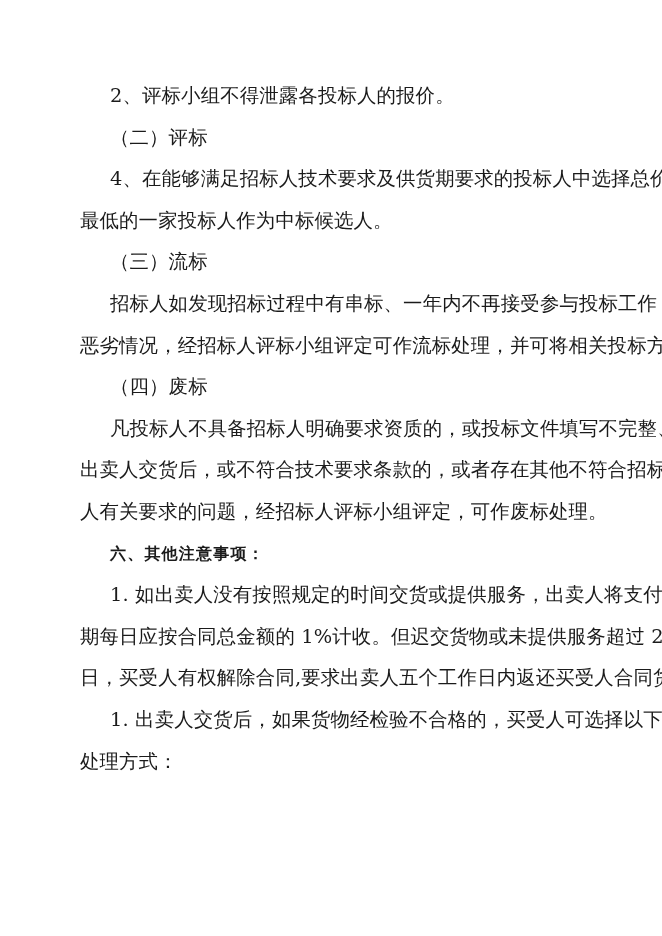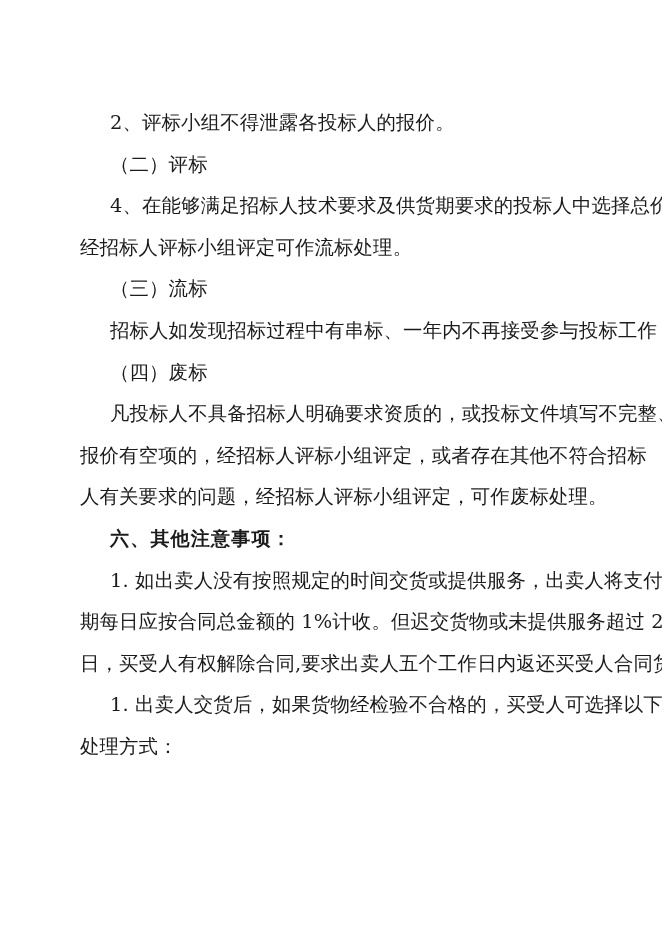--- a/index.html
+++ b/index.html
@@ -13,58 +13,59 @@
     overflow: hidden;
     font-family: "DejaVu Serif", "Liberation Serif", serif;
     color: #1a1a1a;
   }
   .page {
     position: relative;
     width: 662px;
     height: 660px;
     background: #ffffff;
     box-sizing: border-box;
-    padding: 102px 82px 0 80px;
+    padding: 75px 82px 0 80px;
   }
   .doc-body {
     width: 500px;
   }
   
   .ln {
     height: 41.6px;
     line-height: 41.6px;
     font-size: 19.4px;
     letter-spacing: 0.15px;
     white-space: pre;
     color: #1b1b1b;
     text-rendering: optimizeLegibility;
   }
   .ln.indent-2 { padding-left: 30px; }
   .ln.flush    { padding-left: 0px; }
   .ln.bold {
     font-weight: bold;
     font-family: Liberation Serif, serif;
     letter-spacing: 1.2px;
-    font-size: 19px;
+    font-size: 16px;
   }
 </style>
 </head>
 <body>
 
 <div class="page">
   <div class="doc-body" id="doc-body">
       <div class="ln indent-2">2、评标小组不得泄露各投标人的报价。</div>
       <div class="ln indent-2">（二）评标</div>
       <div class="ln indent-2">4、在能够满足招标人技术要求及供货期要求的投标人中选择总价</div>
-      <div class="ln flush">经招标人评标小组评定可作流标处理。</div>
+      <div class="ln flush">最低的一家投标人作为中标候选人。</div>
       <div class="ln indent-2">（三）流标</div>
       <div class="ln indent-2">招标人如发现招标过程中有串标、一年内不再接受参与投标工作</div>
+      <div class="ln flush">恶劣情况，经招标人评标小组评定可作流标处理，并可将相关投标方</div>
       <div class="ln indent-2">（四）废标</div>
       <div class="ln indent-2">凡投标人不具备招标人明确要求资质的，或投标文件填写不完整、</div>
-      <div class="ln flush">报价有空项的，经招标人评标小组评定，或者存在其他不符合招标</div>
+      <div class="ln flush">出卖人交货后，或不符合技术要求条款的，或者存在其他不符合招标</div>
       <div class="ln flush">人有关要求的问题，经招标人评标小组评定，可作废标处理。</div>
       <div class="ln indent-2 bold">六、其他注意事项：</div>
       <div class="ln indent-2">1. 如出卖人没有按照规定的时间交货或提供服务，出卖人将支付</div>
       <div class="ln flush">期每日应按合同总金额的 1%计收。但迟交货物或未提供服务超过 20</div>
       <div class="ln flush">日，买受人有权解除合同,要求出卖人五个工作日内返还买受人合同货</div>
       <div class="ln indent-2">1. 出卖人交货后，如果货物经检验不合格的，买受人可选择以下</div>
       <div class="ln flush">处理方式：</div>
     </div>
 </div>
 

